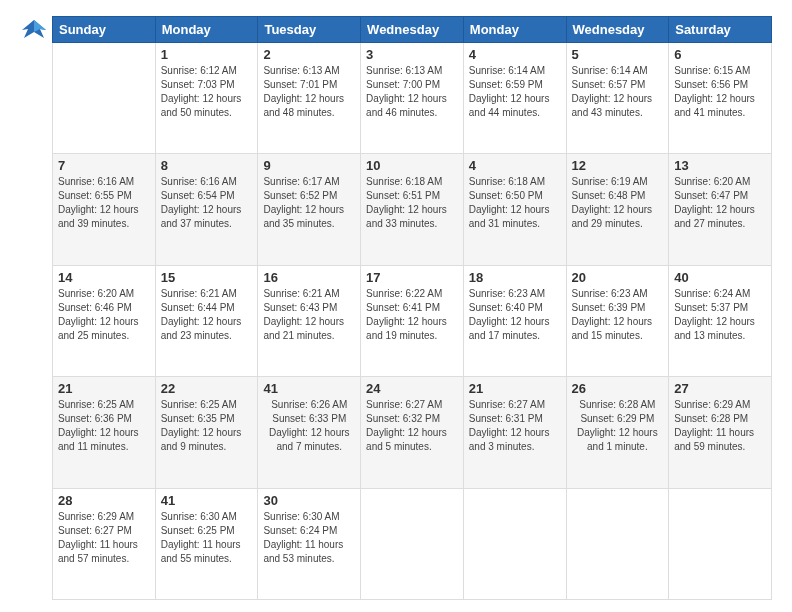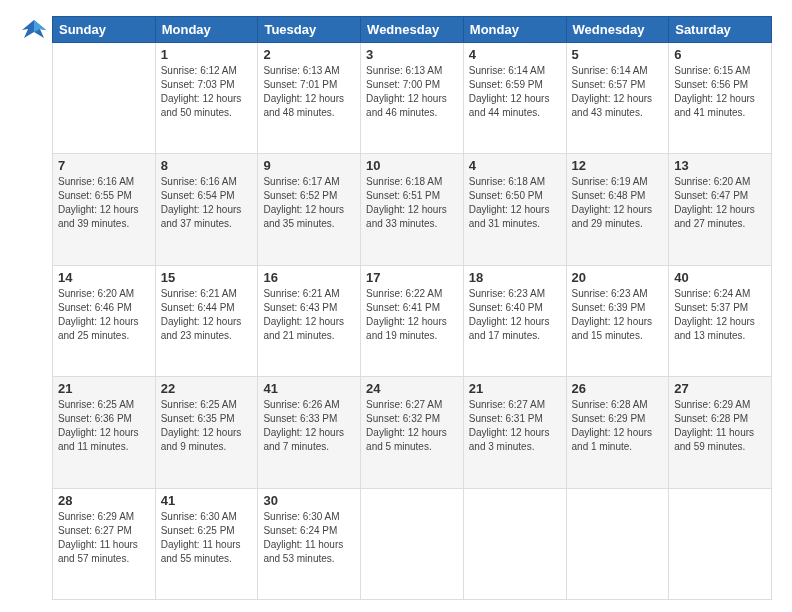--- a/index.html
+++ b/index.html
@@ -286,42 +286,42 @@
           </td>
           <td>
             <span class="day-num">22</span>
             <div class="day-info" style="white-space: pre-line;">Sunrise: 6:25 AM
 Sunset: 6:35 PM
 Daylight: 12 hours
 and 9 minutes.</div>
           </td>
           <td>
             <span class="day-num">41</span>
-            <div class="day-info" style="white-space: pre-line;">Sunrise: 6:26 AM
+            <div class="day-info" style="white-space: pre-line; text-align: center;">Sunrise: 6:26 AM
 Sunset: 6:33 PM
 Daylight: 12 hours
 and 7 minutes.</div>
           </td>
           <td>
             <span class="day-num">24</span>
             <div class="day-info" style="white-space: pre-line;">Sunrise: 6:27 AM
 Sunset: 6:32 PM
 Daylight: 12 hours
 and 5 minutes.</div>
           </td>
           <td>
             <span class="day-num">21</span>
             <div class="day-info" style="white-space: pre-line;">Sunrise: 6:27 AM
 Sunset: 6:31 PM
 Daylight: 12 hours
 and 3 minutes.</div>
           </td>
           <td>
             <span class="day-num">26</span>
-            <div class="day-info" style="white-space: pre-line;">Sunrise: 6:28 AM
+            <div class="day-info" style="white-space: pre-line; text-align: center;">Sunrise: 6:28 AM
 Sunset: 6:29 PM
 Daylight: 12 hours
 and 1 minute.</div>
           </td>
           <td>
             <span class="day-num">27</span>
             <div class="day-info" style="white-space: pre-line;">Sunrise: 6:29 AM
 Sunset: 6:28 PM
 Daylight: 11 hours
 and 59 minutes.</div>

